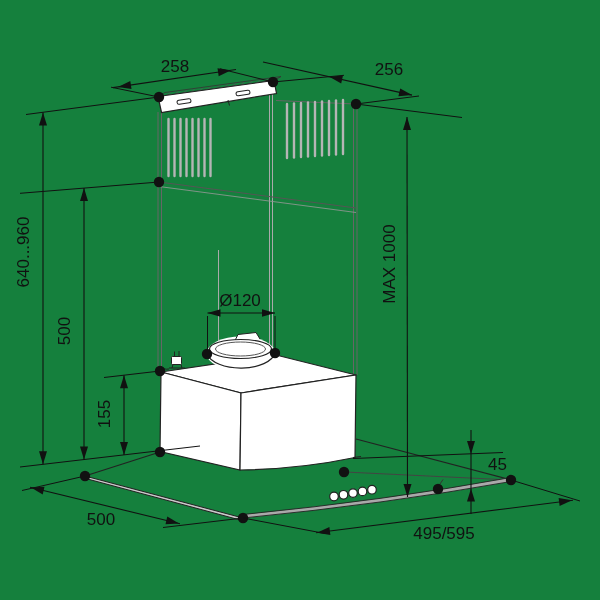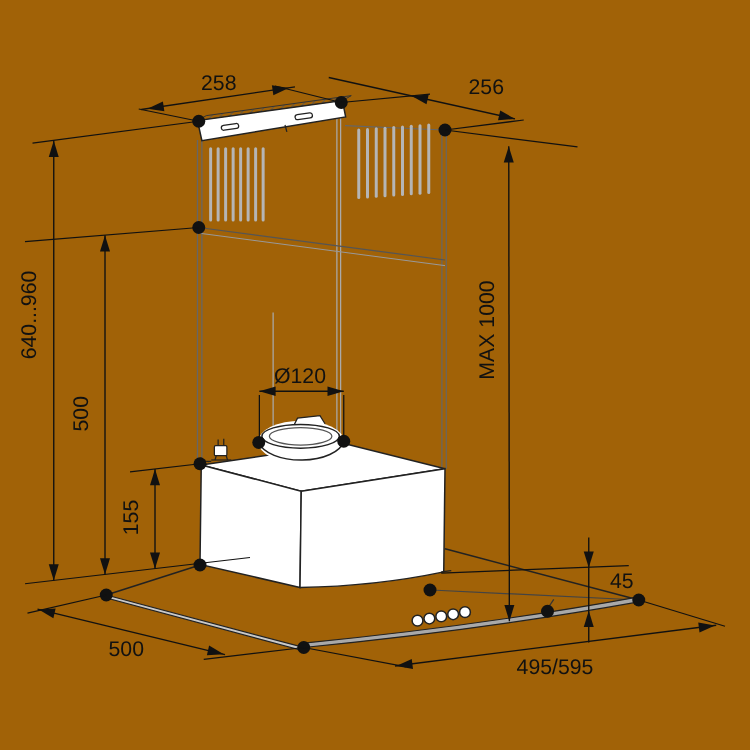--- a/index.html
+++ b/index.html
@@ -1,17 +1,17 @@
 <!DOCTYPE html>
 <html><head>
 <meta charset="utf-8">
 <style>
   html,body{margin:0;padding:0;background:#fff;}
   body{font-family:"Liberation Sans",sans-serif;}
-  .stage{width:600px;height:600px;background:#a16207;position:relative;overflow:hidden;}
+  .stage{width:600px;height:600px;background:#15803d;position:relative;overflow:hidden;}
   svg{display:block;}
   text{font-family:"Liberation Sans","DejaVu Sans",sans-serif;font-size:17px;fill:#111;}
   .dimline{stroke:#111;stroke-width:1.1;fill:none;}
   .extline{stroke:#111;stroke-width:1;fill:none;}
   .arrow{fill:#111;stroke:none;}
   .edge{stroke:#222;stroke-width:1.2;fill:none;}
   .face{stroke:#222;stroke-width:1.2;fill:#fff;}
   .thin{stroke:#666;stroke-width:1;fill:none;}
   .faint{stroke:#aaa;stroke-width:1;fill:none;}
   .slot{stroke:#b5b5b5;stroke-width:2.4;stroke-linecap:round;fill:none;}

